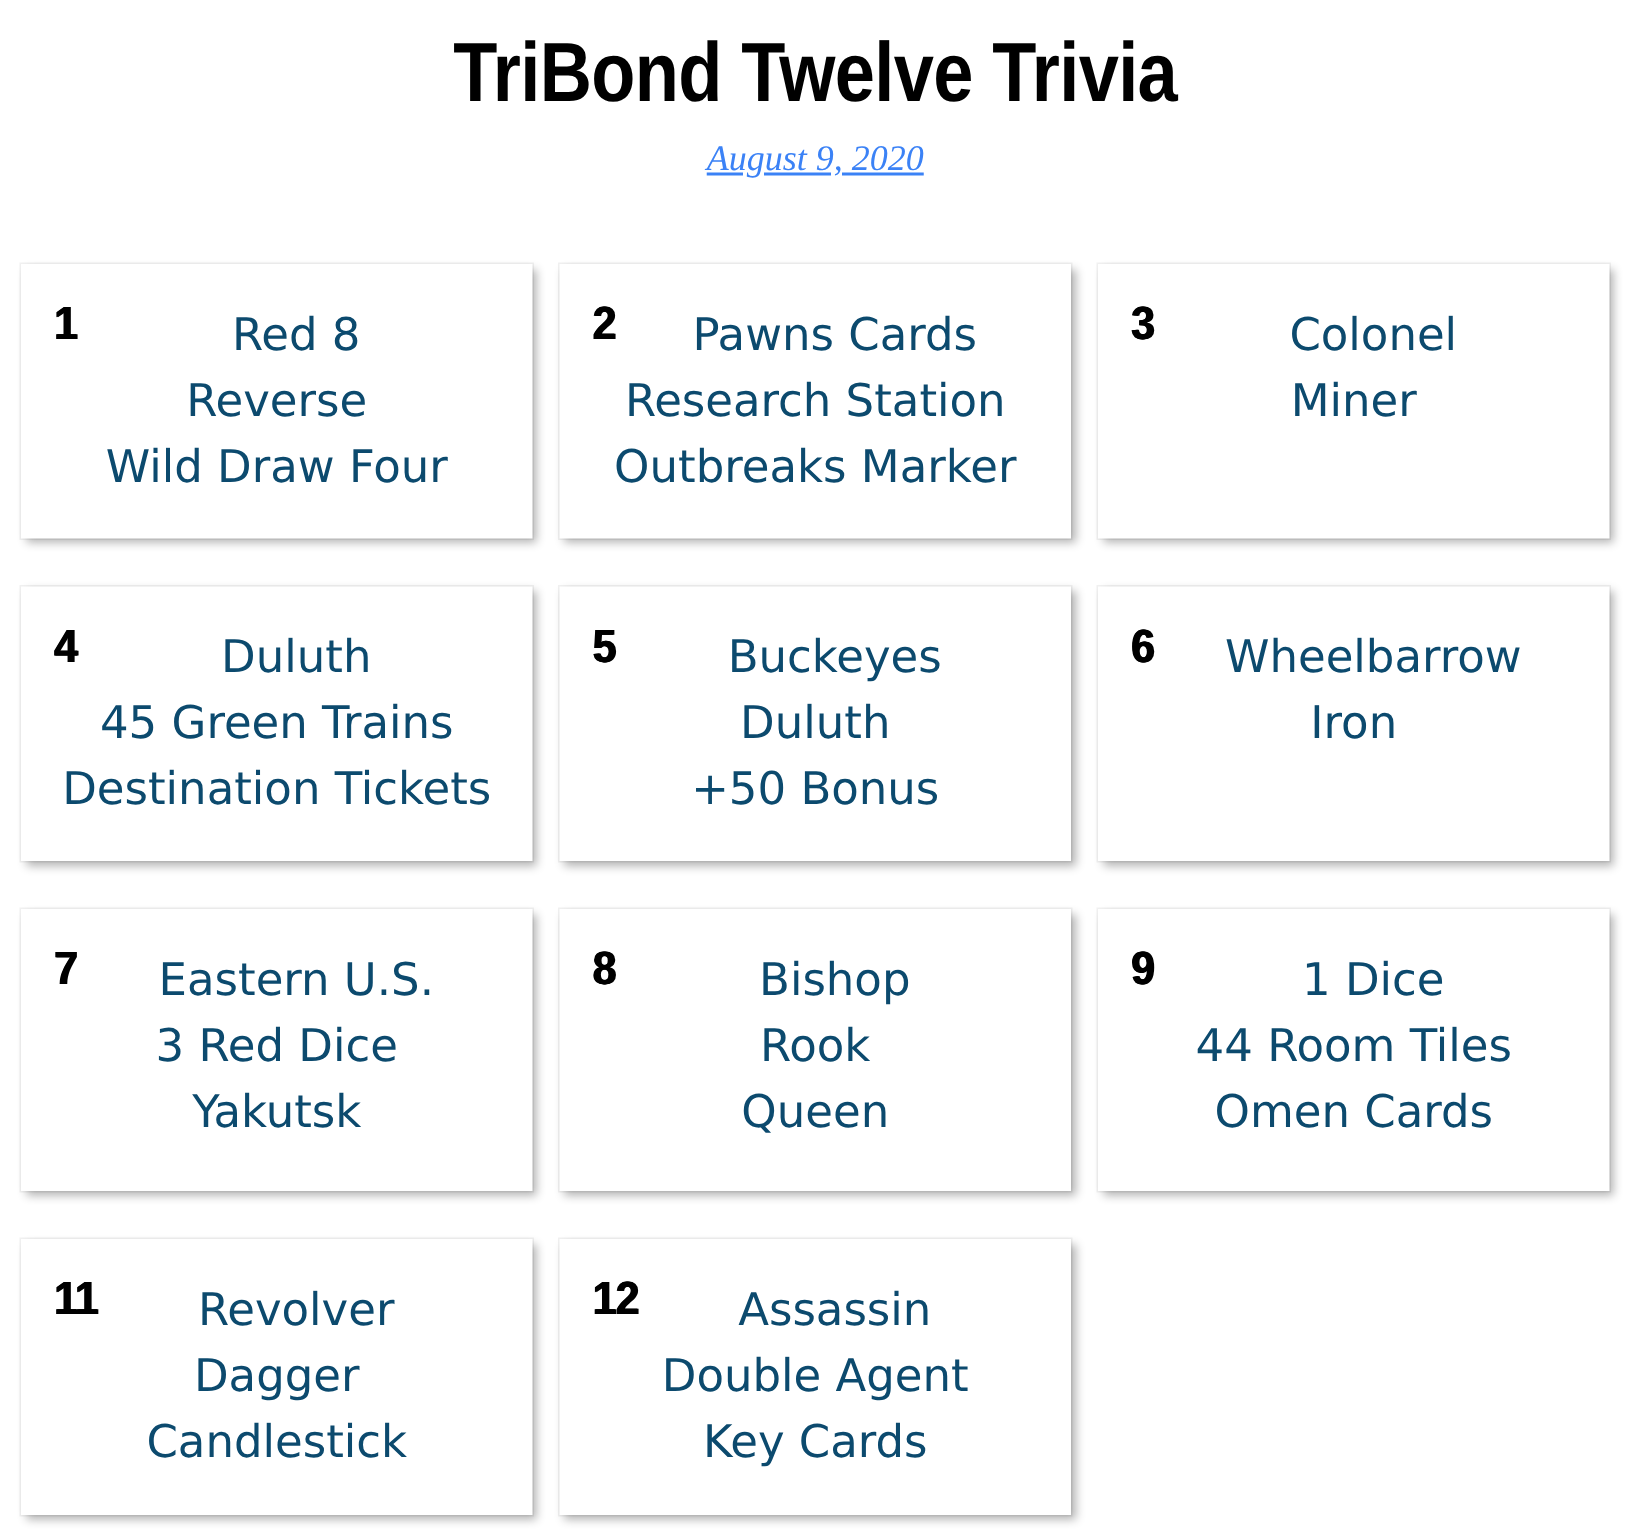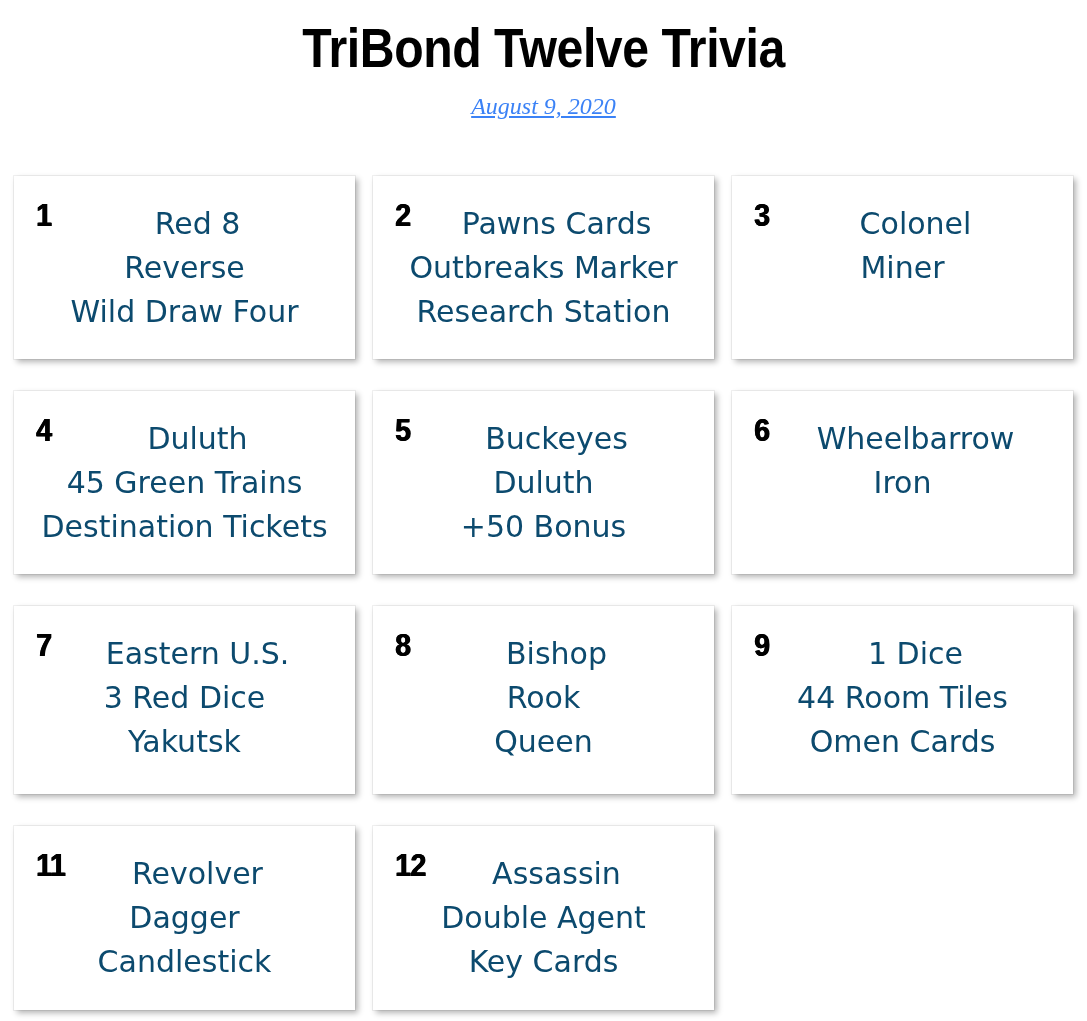--- a/index.html
+++ b/index.html
@@ -130,22 +130,22 @@
         <div class="card-lines">
           <span class="card-line">Red 8</span>
           <span class="card-line">Reverse</span>
           <span class="card-line">Wild Draw Four</span>
         </div>
       </div>
       <div class="card">
         <div class="card-number">2</div>
         <div class="card-lines">
           <span class="card-line">Pawns Cards</span>
+          <span class="card-line">Research Station</span>
           <span class="card-line">Outbreaks Marker</span>
-          <span class="card-line">Research Station</span>
         </div>
       </div>
       <div class="card">
         <div class="card-number">3</div>
         <div class="card-lines">
           <span class="card-line">Colonel</span>
           <span class="card-line">Miner</span>
         </div>
       </div>
       <div class="card">

